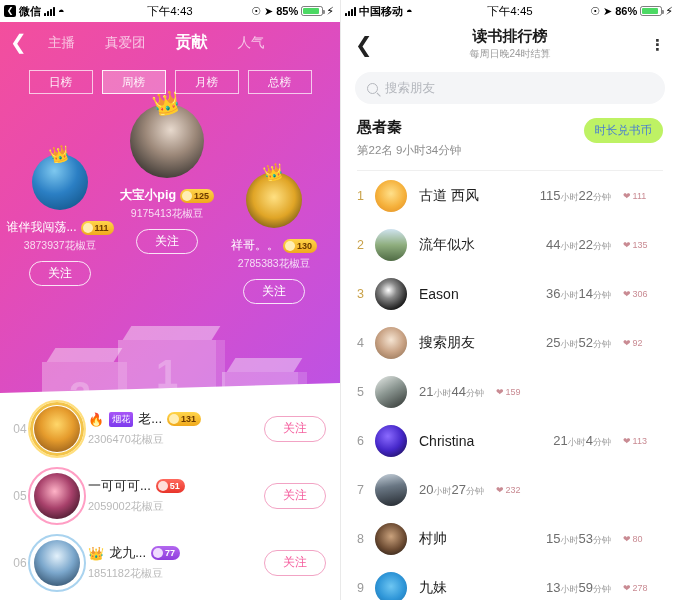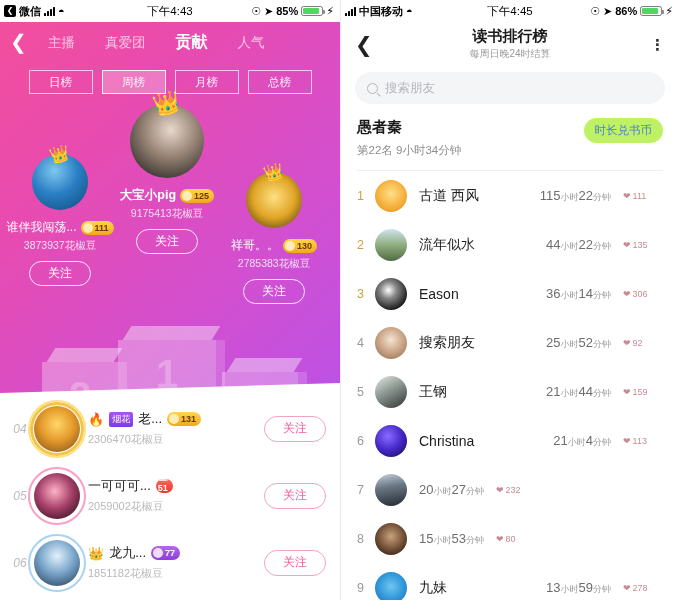--- a/index.html
+++ b/index.html
@@ -88,38 +88,38 @@
   .w-name { margin-top: 5px; font-size: 12px; color: #fff; display:flex; align-items:center;
             justify-content:center; gap: 4px; white-space: nowrap; }
   .w1 .w-name { font-weight: bold; font-size: 12.5px; }
   .lvl {
     display:inline-flex; align-items:center; gap: 2px; height: 14px; padding: 0 5px 0 2px;
     border-radius: 8px; font-size: 9px; font-weight: bold; color: #fff;
   }
   .lvl .dot { width:10px; height:10px; border-radius:50%; display:inline-block; }
   .lvl-gold { background: linear-gradient(180deg,#ffd54a,#f0a91d); color:#6b3a00; }
   .lvl-gold .dot { background:#ffeeb4; }
-  .lvl-red { background: linear-gradient(180deg,#ff6a5e,#e8342a); flex-direction: column; }
+  .lvl-red { background: linear-gradient(180deg,#ff6a5e,#e8342a); }
   .lvl-red .dot { background:#ffdedb; }
   .lvl-purple { background: linear-gradient(180deg,#b368ef,#8f3ddd); }
   .lvl-purple .dot { background:#f0dcff; }
   .w-coins { margin-top: 3px; font-size: 10.5px; color: rgba(255,255,255,.8); }
   .w-follow {
     margin-top: 8px; display:inline-flex; align-items:center; justify-content:center;
     width: 62px; height: 25px; border:1px solid rgba(255,255,255,.85); border-radius: 14px;
     color: #fff; font-size: 12px;
   }
 
   .l-list {
     position:absolute; left:0; right:0; bottom:0; height: 217px; background: #fff;
     clip-path: polygon(0 10px, 100% 0, 100% 100%, 0 100%); z-index: 10;
   }
   .l-list-inner { padding-top: 12px; }
   .l-row { display:flex; align-items:center; height: 67px; padding: 0 14px 0 8px; }
-  .l-rank { width: 24px; font-size: 12px; color: #bbb; text-align:center;font-style:italic; }
+  .l-rank { width: 24px; font-size: 12px; color: #bbb; text-align:center; }
   .l-av {
     width: 46px; height: 46px; border-radius:50%; position: relative; margin: 0 8px 0 2px;
     background-size: cover; flex: none;
   }
   .l-av .ring { position:absolute; inset:-6px; border-radius:50%; }
   .ring-gold { box-shadow: 0 0 0 3px #f3c44a inset; border:2px solid #ffdf7e; }
   .ring-pink { border: 2px solid #ff9ec4; }
   .ring-blue { border: 2px solid #a9d3ef; }
   .l-mid { flex: 1; min-width: 0; }
   .l-name { display:flex; align-items:center; gap: 5px; font-size: 13px; color:#222; }
@@ -453,21 +453,20 @@
         <div class="r-name">搜索朋友</div>
         <div class="r-time"><span>25</span><small>小时</small><span>52</span><small>分钟</small></div>
         <div class="r-likes">
             <span class="heart">❤</span>
             <span>92</span>
           </div>
       </div>
       <div class="r-row">
         <div class="r-rank">5</div>
         <div class="r-av rav5"></div>
-        <div class="r-name">王钢</div>
         <div class="r-time"><span>21</span><small>小时</small><span>44</span><small>分钟</small></div>
         <div class="r-likes">
             <span class="heart">❤</span>
             <span>159</span>
           </div>
       </div>
       <div class="r-row">
         <div class="r-rank">6</div>
         <div class="r-av rav6"></div>
         <div class="r-name">Christina</div>
@@ -482,20 +481,21 @@
         <div class="r-av rav7"></div>
         <div class="r-time"><span>20</span><small>小时</small><span>27</span><small>分钟</small></div>
         <div class="r-likes">
             <span class="heart">❤</span>
             <span>232</span>
           </div>
       </div>
       <div class="r-row">
         <div class="r-rank">8</div>
         <div class="r-av rav8"></div>
+        <div class="r-name">村帅</div>
         <div class="r-time"><span>15</span><small>小时</small><span>53</span><small>分钟</small></div>
         <div class="r-likes">
             <span class="heart">❤</span>
             <span>80</span>
           </div>
       </div>
       <div class="r-row">
         <div class="r-rank">9</div>
         <div class="r-av rav9"></div>
         <div class="r-name">九妹</div>

